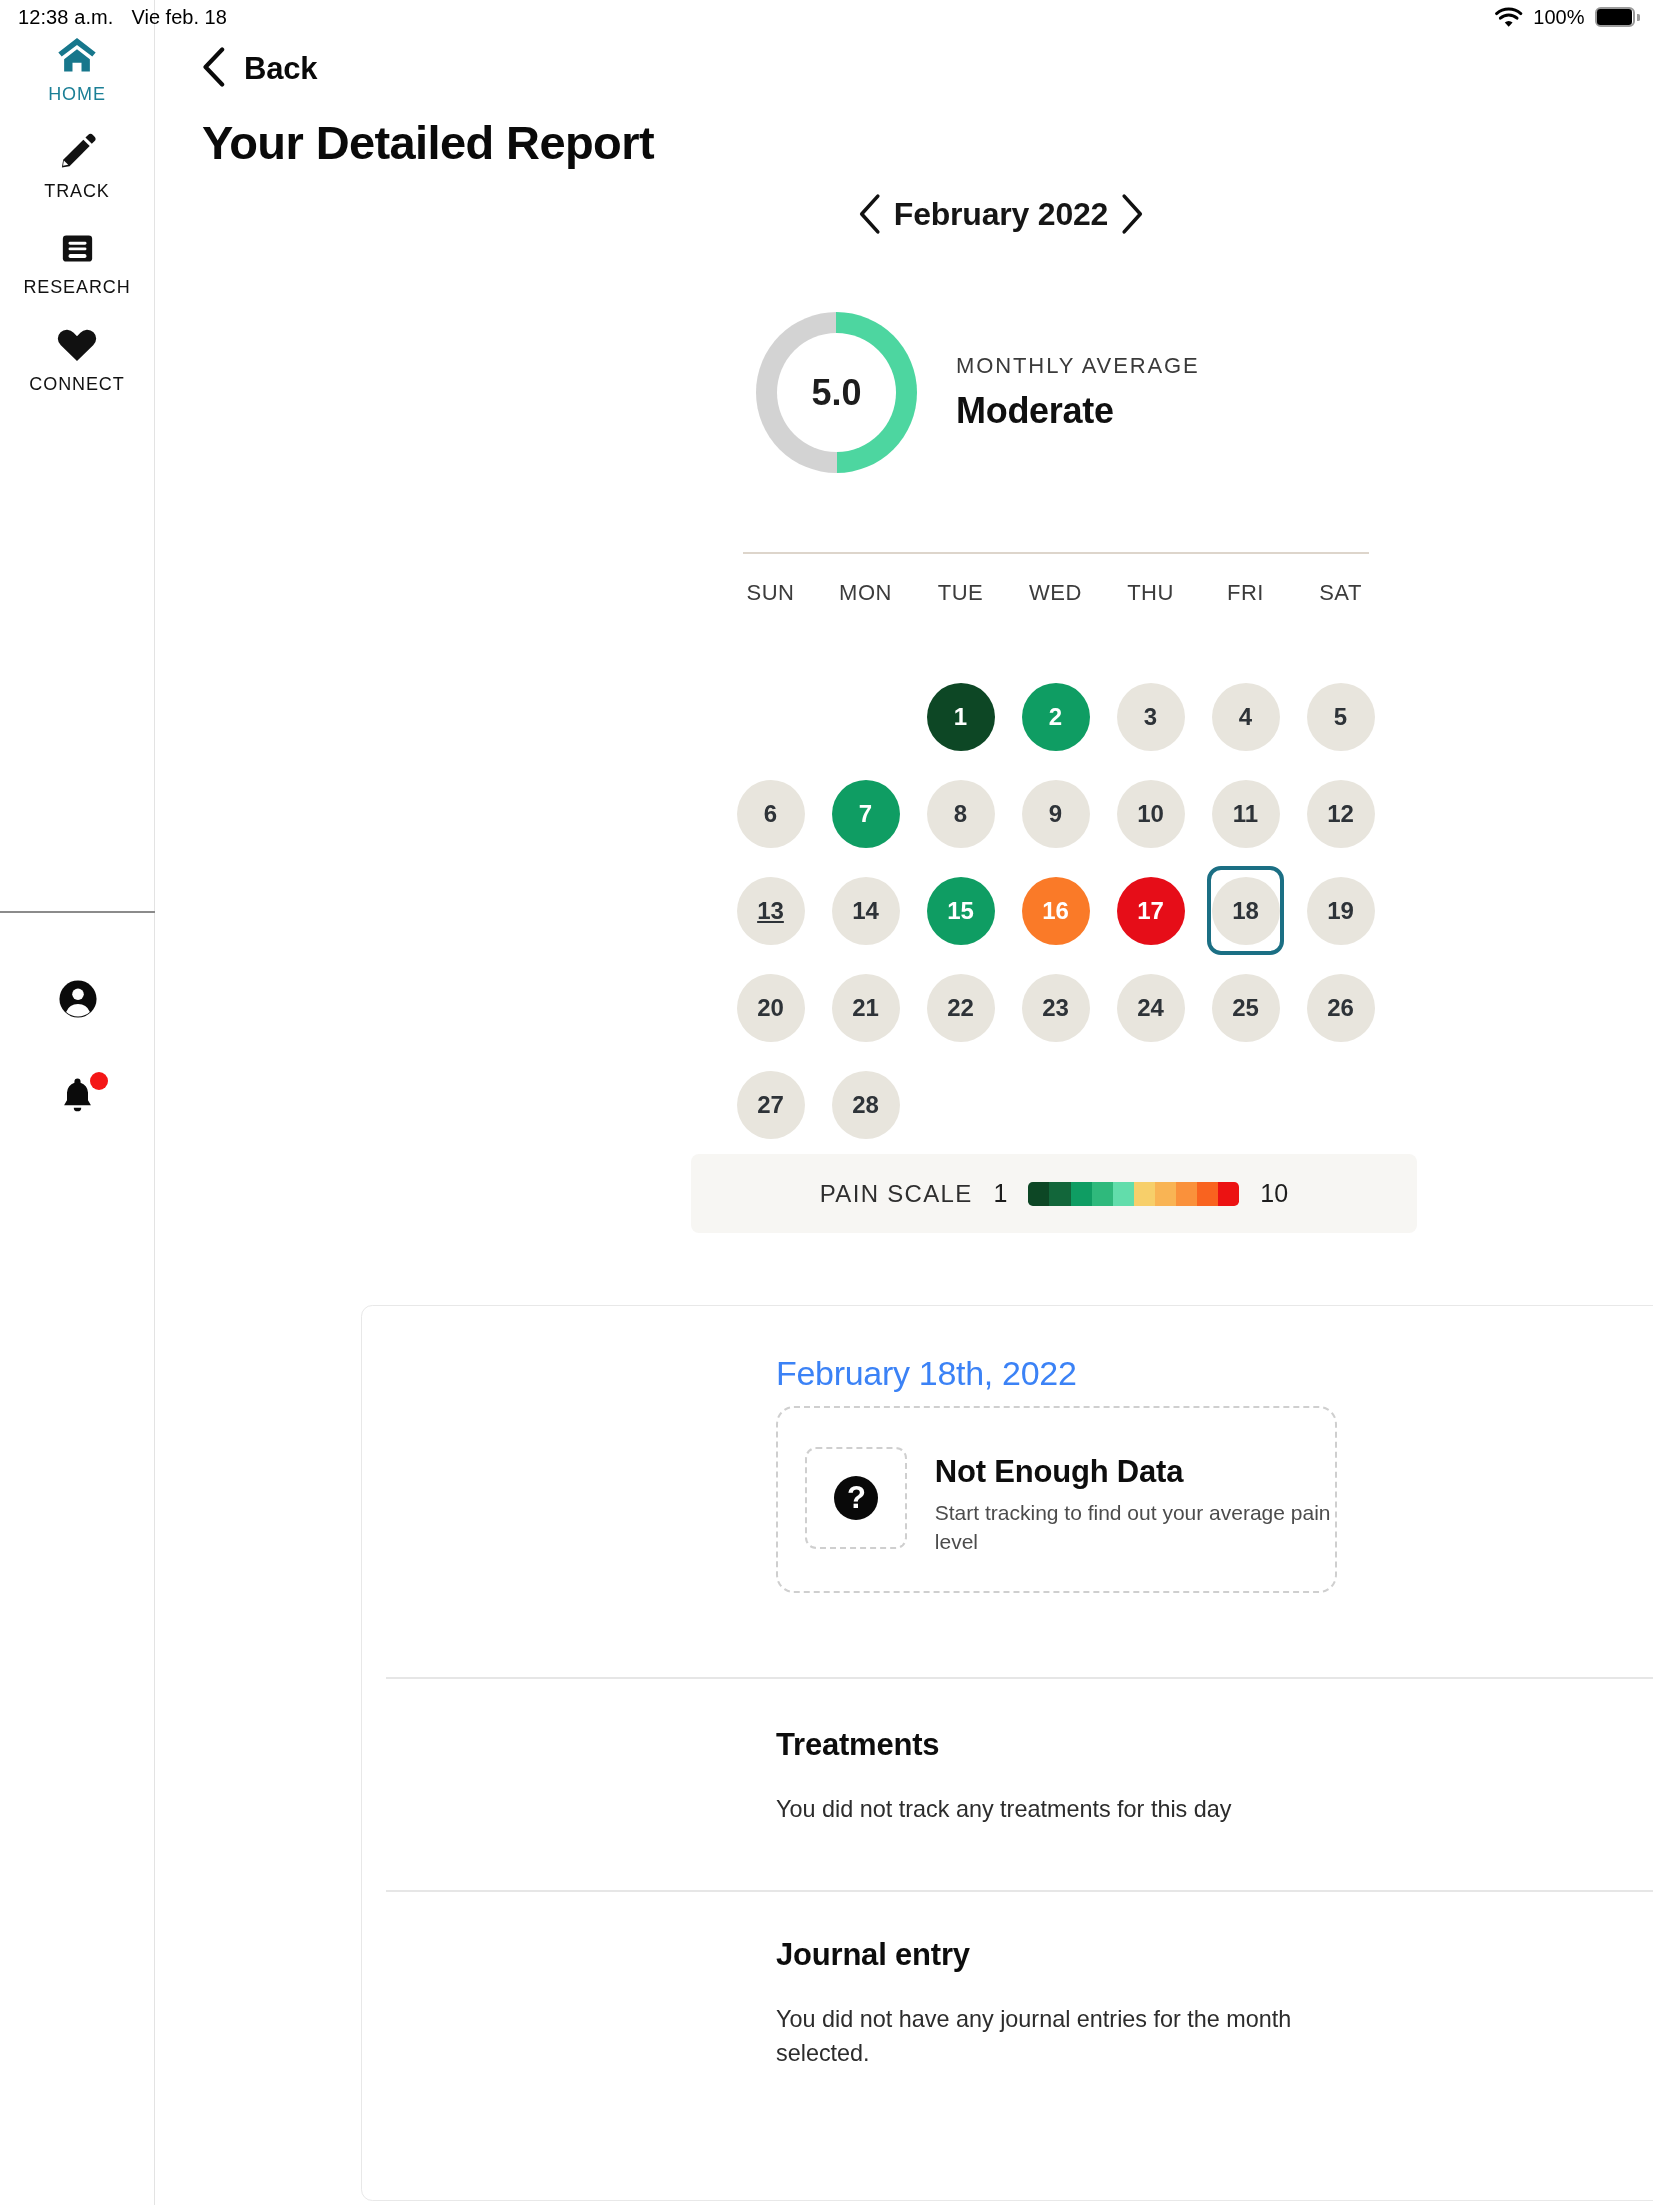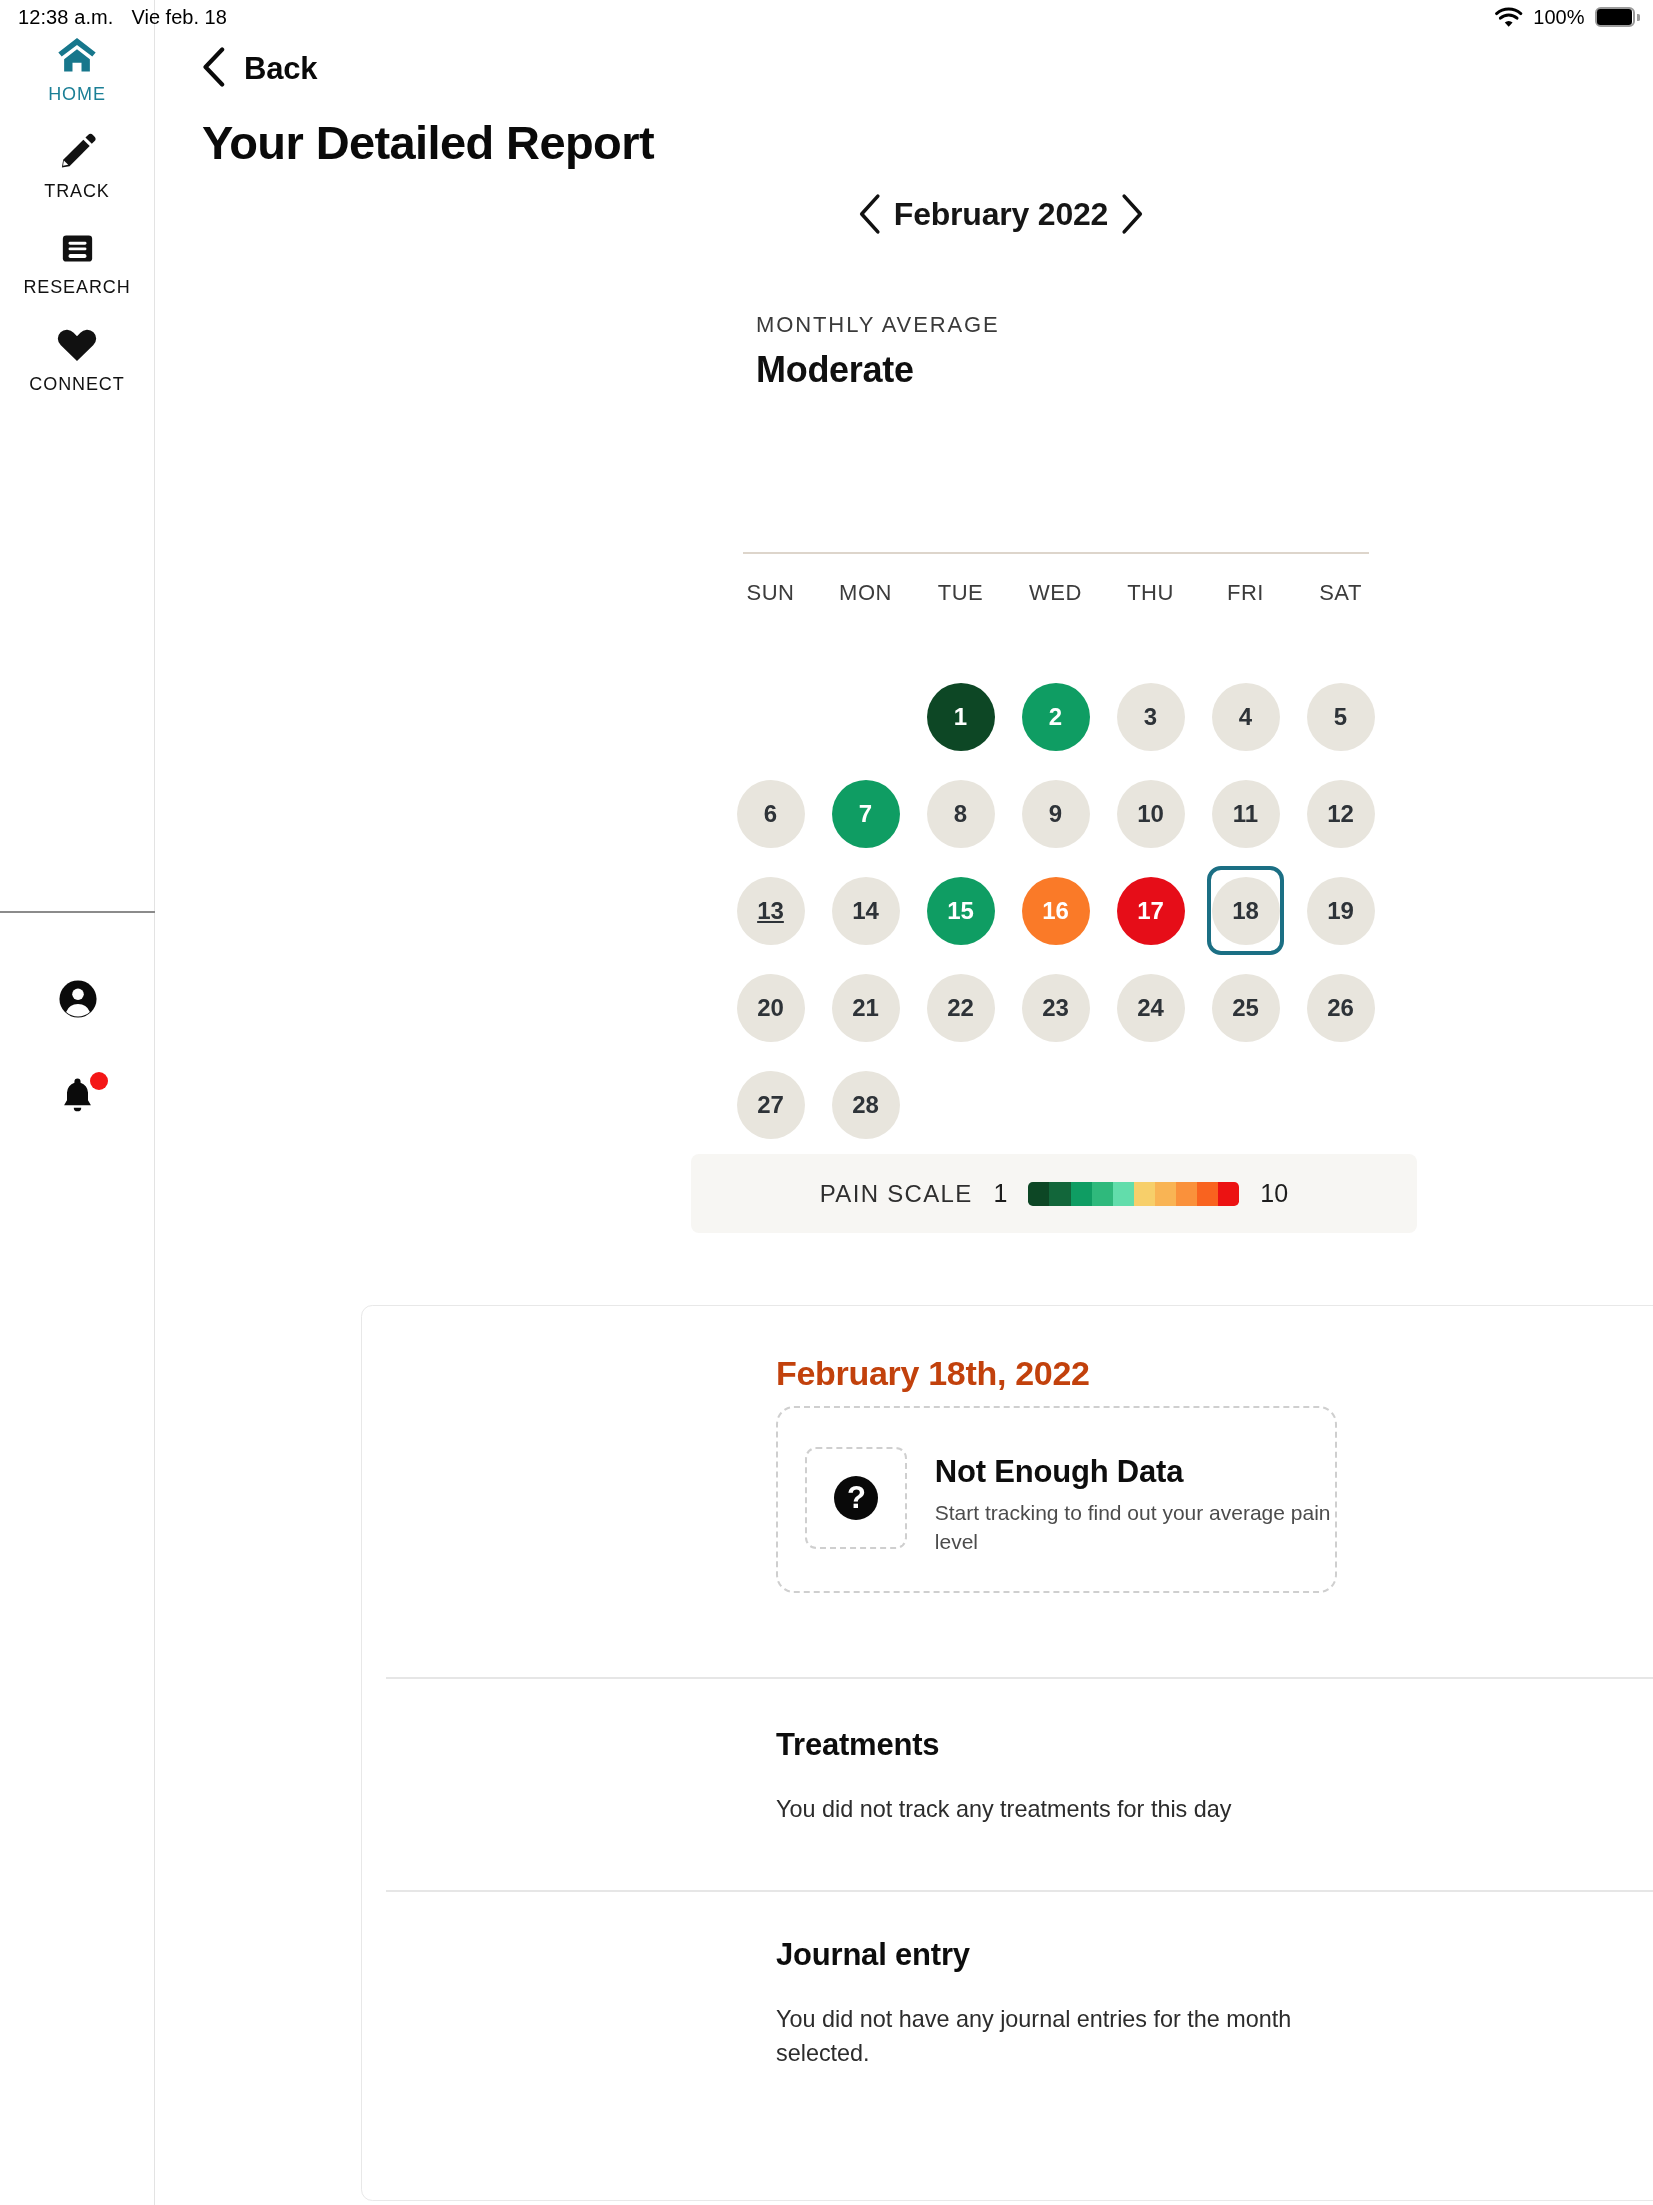--- a/index.html
+++ b/index.html
@@ -140,21 +140,21 @@
   .ps-bar { display:flex; width: 211px; height: 24px; border-radius: 4.8px; overflow:hidden; }
   .ps-seg { flex: 1 1 auto; height: 100%; }
 
   
   .detail-card {
     position:absolute; top: 1305px; left: 206px; width: 1396px; height: 896px;
     background:#fff; border: 1.6px solid #e8e8e8; border-radius: 11.3px;
   }
   .detail-date {
     position:absolute; top: 48px; left: 414px;
-    font-size: 34px; font-weight: 700; color:#c2410c; letter-spacing:-0.3px;
+    font-size: 34px; font-weight: 400; color:#3b82f6; letter-spacing:-0.3px;
   }
   .ned-box {
     position:absolute; top: 100px; left: 414px; width: 561px; height: 187px;
     border: 2.4px dashed #cfcfcf; border-radius: 18px;
   }
   .ned-inner { position:absolute; top: 39px; left: 27.4px; display:flex; gap: 27.4px; }
   .ned-iconbox {
     width: 102px; height: 102px; border: 2.4px dashed #cfcfcf; border-radius: 11.3px;
     display:flex; align-items:center; justify-content:center; flex: 0 0 auto;
   }
@@ -301,20 +301,26 @@
         </span>
         <span class="month-title">February 2022</span>
         <span class="chev-btn">
           <svg width="24" height="42" viewBox="0 0 15 26">
             <path d="M2.6 1.8 12.7 13 2.6 24.2" stroke="#111" stroke-width="2.2" fill="none" stroke-linecap="round" stroke-linejoin="round"></path>
           </svg>
         </span>
       </div>
 
       <div class="avg-row">
+        <div class="donut">
+          <div class="donut-ring" style="background: conic-gradient(rgb(77, 214, 160) 0deg, rgb(77, 214, 160) 180deg, rgb(211, 211, 211) 180deg, rgb(211, 211, 211) 360deg);"></div>
+          <div class="donut-hole">
+            <span class="donut-value">5.0</span>
+          </div>
+        </div>
         <div class="avg-texts">
           <span class="avg-caption">MONTHLY AVERAGE</span>
           <span class="avg-level">Moderate</span>
         </div>
       </div>
 
       <div class="cal-divider"></div>
       <div class="weekdays" id="weekdays">
           <div class="weekday">SUN</div>
           <div class="weekday">MON</div>

